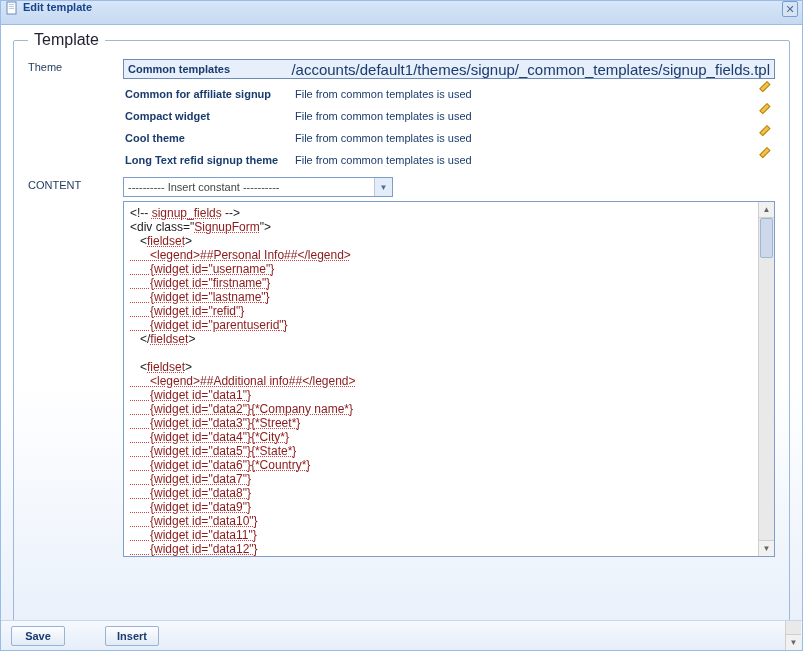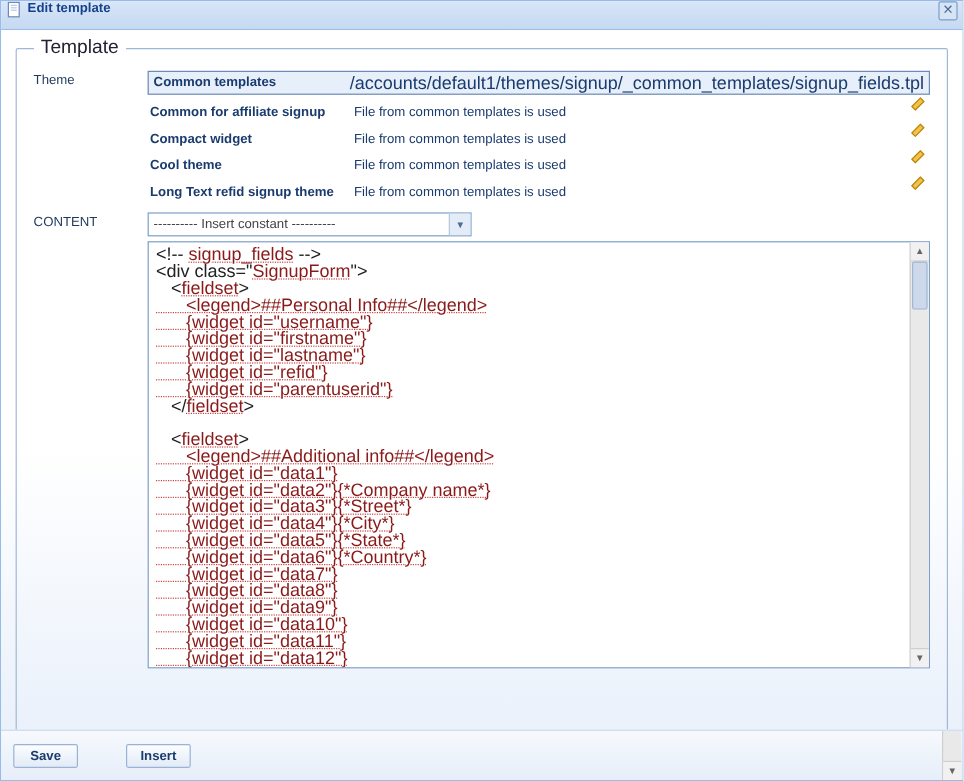--- a/index.html
+++ b/index.html
@@ -119,21 +119,21 @@
     margin-top: 4px;
     border: 1px solid #7e9ec9;
     background: #fff;
     height: 356px;
     display: flex;
   }
   .code-area {
     flex: 1;
     padding: 4px 6px;
     font-family: Tahoma, Arial, sans-serif;
-    font-size: 15px;
+    font-size: 12px;
     color: #222;
     white-space: pre;
     overflow: hidden;
     line-height: 14px;
   }
   .code-area .u { color: #8a1a1a; text-decoration: underline dotted #c44; text-decoration-thickness: 1px; text-underline-offset: 1px;}
   .vscroll {
     width: 16px;
     background: #e9e9e9;
     border-left: 1px solid #cfcfcf;
@@ -147,21 +147,21 @@
   }
   .vscroll .sbtn.bottom { border-bottom: 0; border-top: 1px solid #cfcfcf; }
   .vscroll .track { flex: 1; position: relative; }
   .vscroll .thumb {
     position: absolute; left: 1px; right: 1px;
     top: 0; height: 40px;
     background: #cdd9ea; border: 1px solid #9fb6d4;
     border-radius: 2px; cursor: pointer;
   }
   .footer {
-    height: 42px;
+    height: 30px;
     border-top: 1px solid #c7d6ea;
     background: linear-gradient(#f6f9fd, #e6eef9);
     display: flex; align-items: center;
     padding: 0 10px;
     gap: 40px;
     position: relative;
   }
   .btn {
     min-width: 54px; height: 20px;
     padding: 0 10px;

